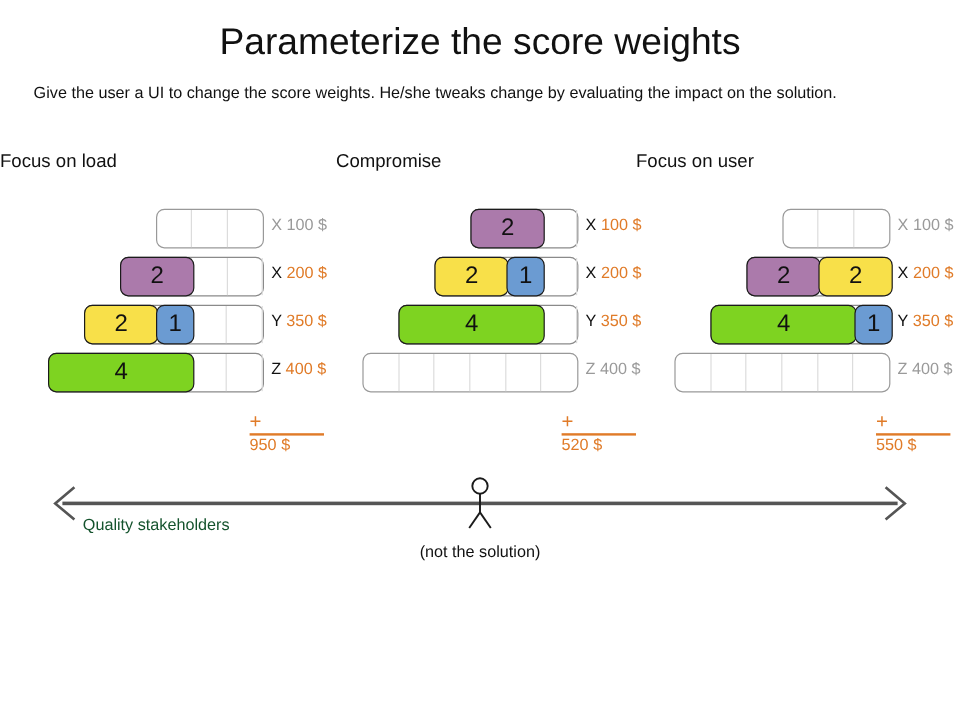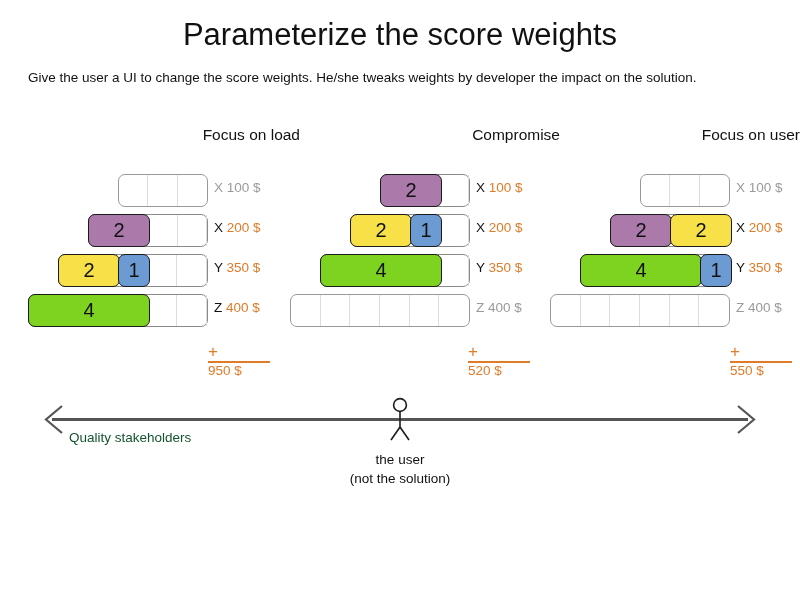--- a/index.html
+++ b/index.html
@@ -23,24 +23,24 @@
   }
   .subtitle{
     position:absolute;left:28px;top:69px;width:748px;
     font-size:13.5px;font-weight:400;color:#111;
     line-height:1.3;
   }
 
   
   .col{position:absolute;top:126px;}
   .col-title{
-    position:absolute;top:0;width:100%;text-align:right;
+    position:absolute;top:0;width:100%;text-align:left;
     font-size:15.5px;color:#111;font-weight:400;
   }
-  .rows{position:absolute;top:45px;left:0;width:100%;}
+  .rows{position:absolute;top:45px;left:12px;width:100%;}
 
   .row{
     position:relative;height:40px;
   }
   
   .bar{
     position:absolute;top:3px;height:33px;
     box-sizing:border-box;
     display:flex;
     border:1px solid #999;
@@ -105,21 +105,21 @@
     position:absolute;top:450px;left:300px;width:200px;
     text-align:center;font-size:13.5px;color:#111;line-height:1.42;
   }
 </style>
 </head>
 <body>
 
 <div class="slide">
 
   <div class="title">Parameterize the score weights</div>
-  <div class="subtitle">Give the user a UI to change the score weights. He/she tweaks weights by developer the impact on the solution.</div>
+  <div class="subtitle">Give the user a UI to change the score weights. He/she tweaks change by evaluating the impact on the solution.</div>
 
   <div id="columns-host">
       <div class="col" style="left: 0px; width: 300px;">
         <div class="col-title">Focus on load</div>
         <div class="rows">
           <div class="row">
             <div class="bar" style="left: 118px; width: 90px;">
               <div class="cell"></div>
               <div class="cell"></div>
               <div class="cell"></div>
@@ -291,17 +291,16 @@
   <div class="figure">
     <svg width="40" height="48" viewBox="0 0 40 48">
       <circle cx="20" cy="9" r="6.4" fill="#fff" stroke="#1b1b1b" stroke-width="1.6"></circle>
       <line x1="20" y1="15.5" x2="20" y2="32" stroke="#1b1b1b" stroke-width="1.6"></line>
       <line x1="20" y1="31" x2="11" y2="44" stroke="#1b1b1b" stroke-width="1.6"></line>
       <line x1="20" y1="31" x2="29" y2="44" stroke="#1b1b1b" stroke-width="1.6"></line>
     </svg>
   </div>
 
   <div class="figure-caption">
-    <div>the user</div>
     <div>(not the solution)</div>
   </div>
 
 </div>
 
 </body></html>

